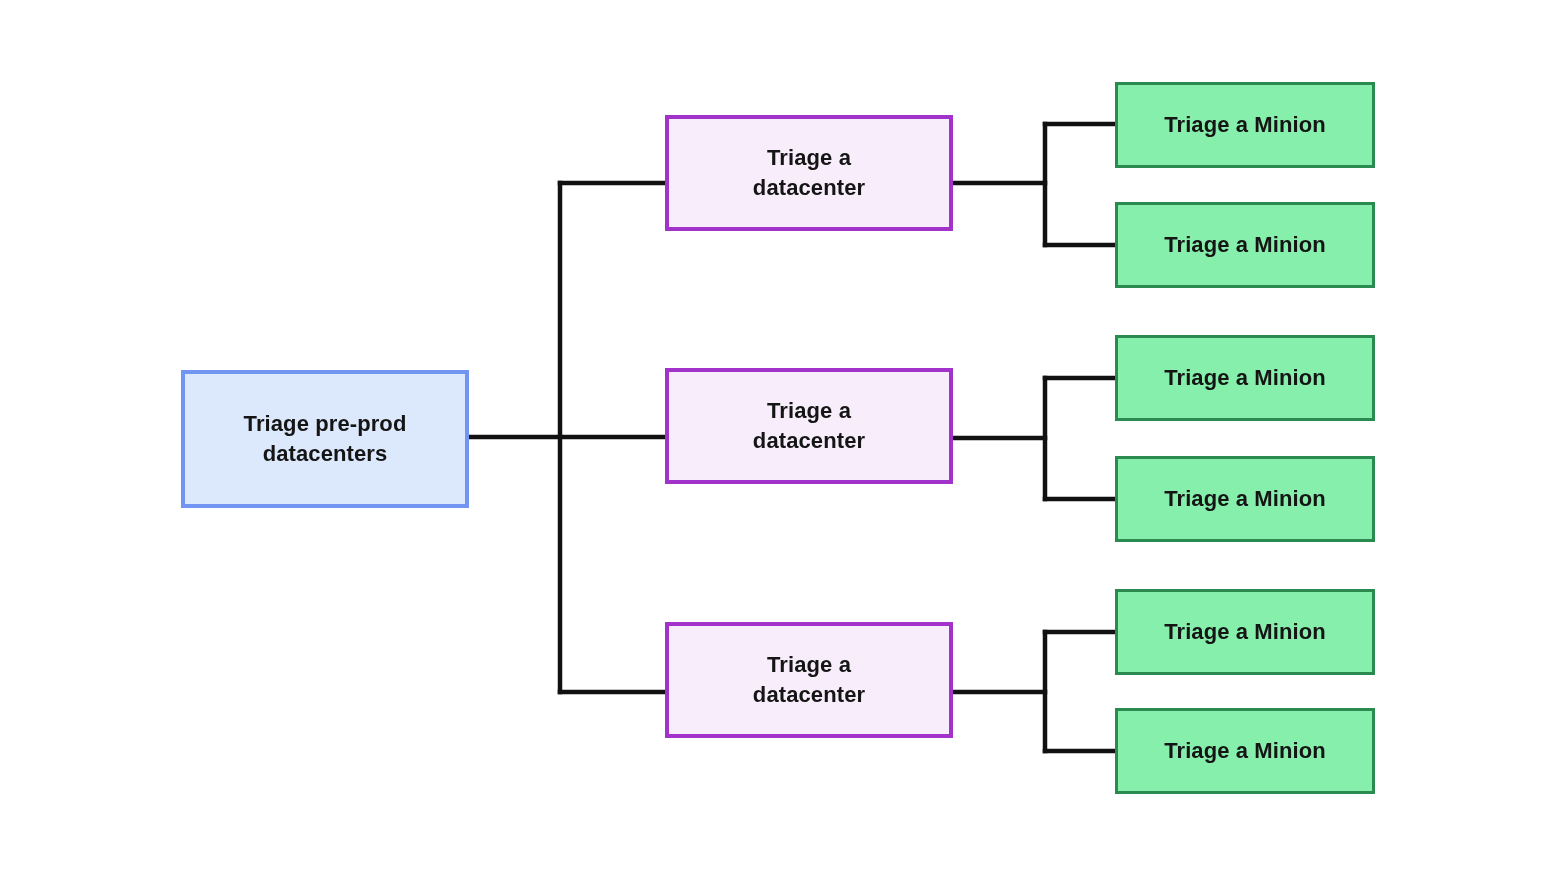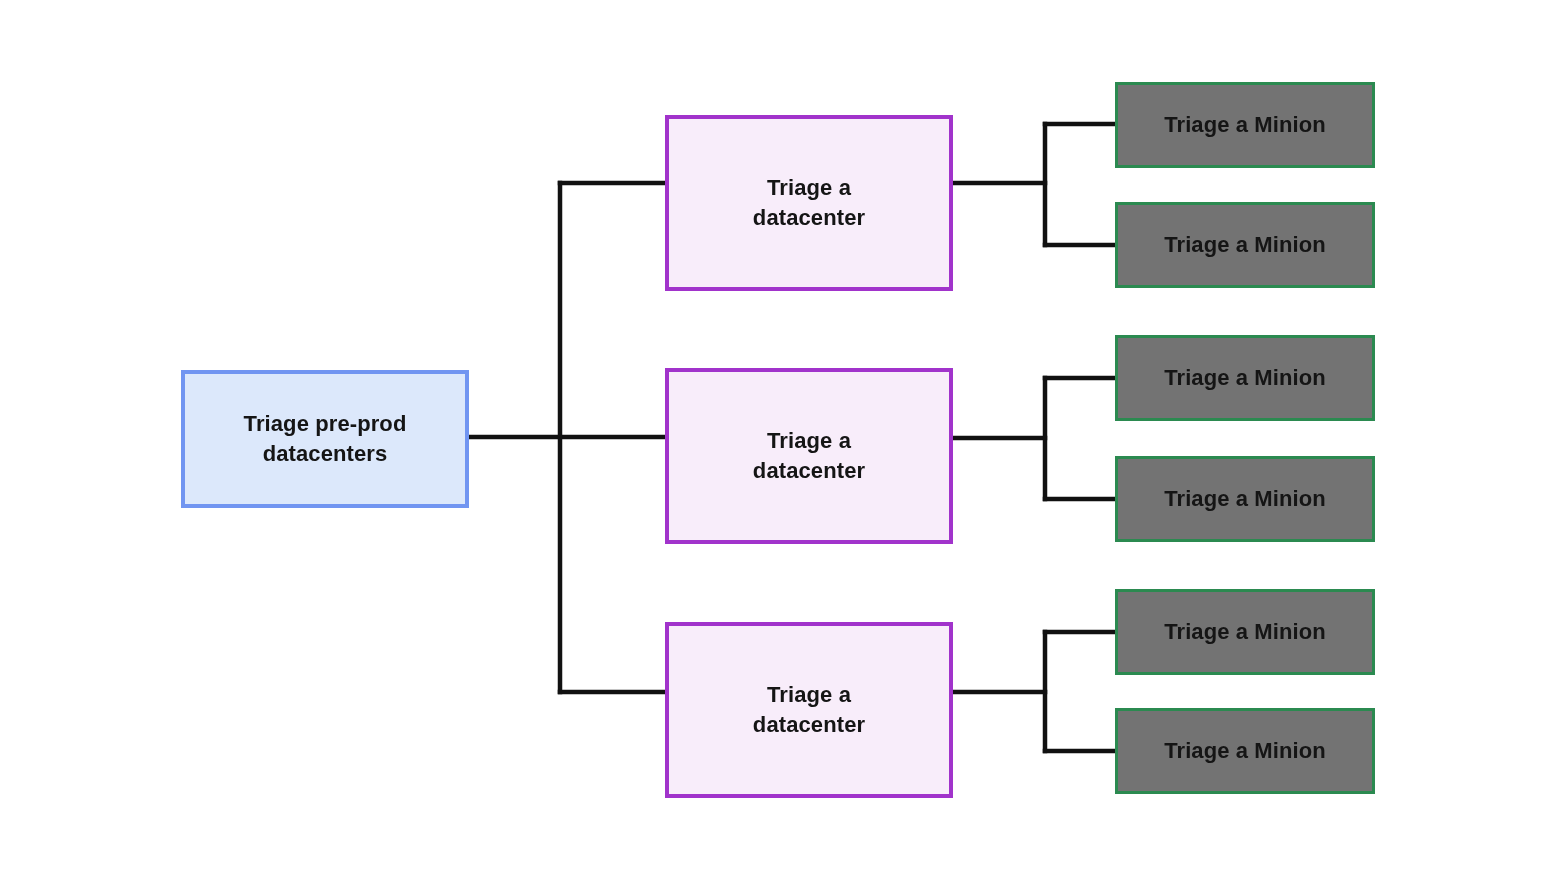--- a/index.html
+++ b/index.html
@@ -37,32 +37,32 @@
   }
   .node-root {
     left: 181px; top: 370px;
     width: 288px; height: 138px;
     background: #dce8fb;
     border: 4px solid #7195f1;
   }
   .node-root .label { max-width: 200px; }
   .node-dc {
     left: 665px;
-    width: 288px; height: 176px;
+    width: 288px; height: 116px;
     background: #f8edfa;
     border: 4px solid #a133cb;
   }
   .node-dc .label { max-width: 140px; }
   .node-dc-1 { top: 115px; }
   .node-dc-2 { top: 368px; }
   .node-dc-3 { top: 622px; }
   .node-minion {
     left: 1115px;
     width: 260px; height: 86px;
-    background: #737373;
+    background: #86efac;
     border: 3px solid #2b8a50;
   }
   .node-m-1 { top: 82px; }
   .node-m-2 { top: 202px; }
   .node-m-3 { top: 335px; }
   .node-m-4 { top: 456px; }
   .node-m-5 { top: 589px; }
   .node-m-6 { top: 708px; }
 </style>
 </head>

